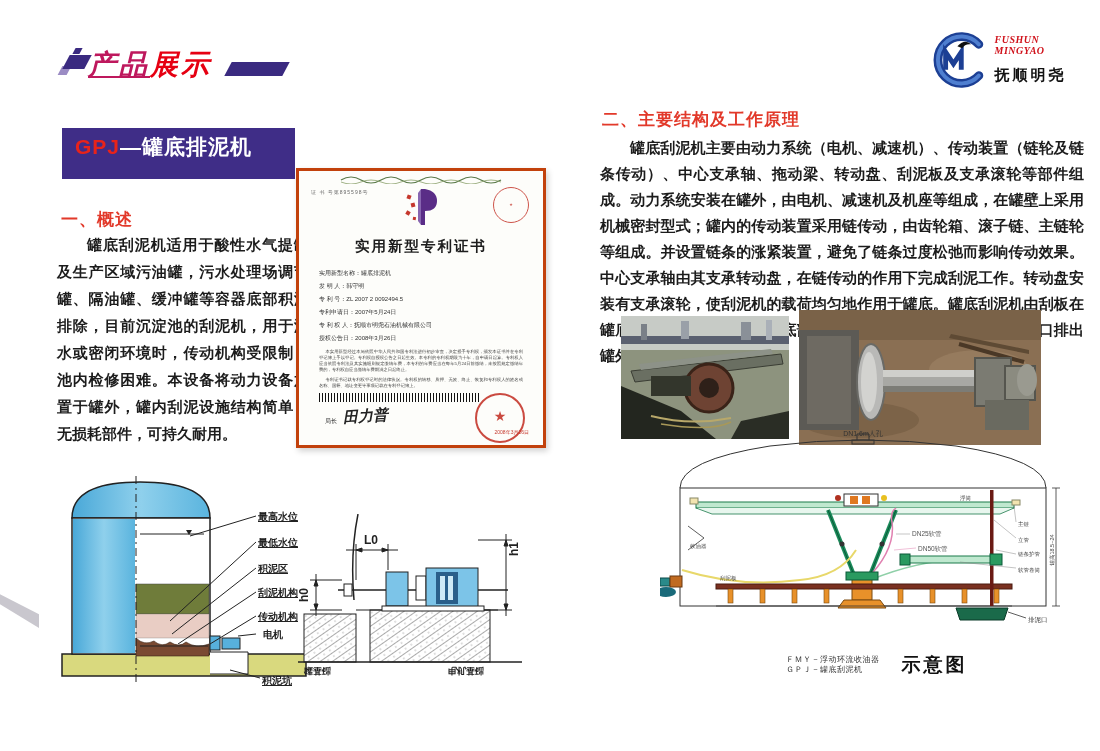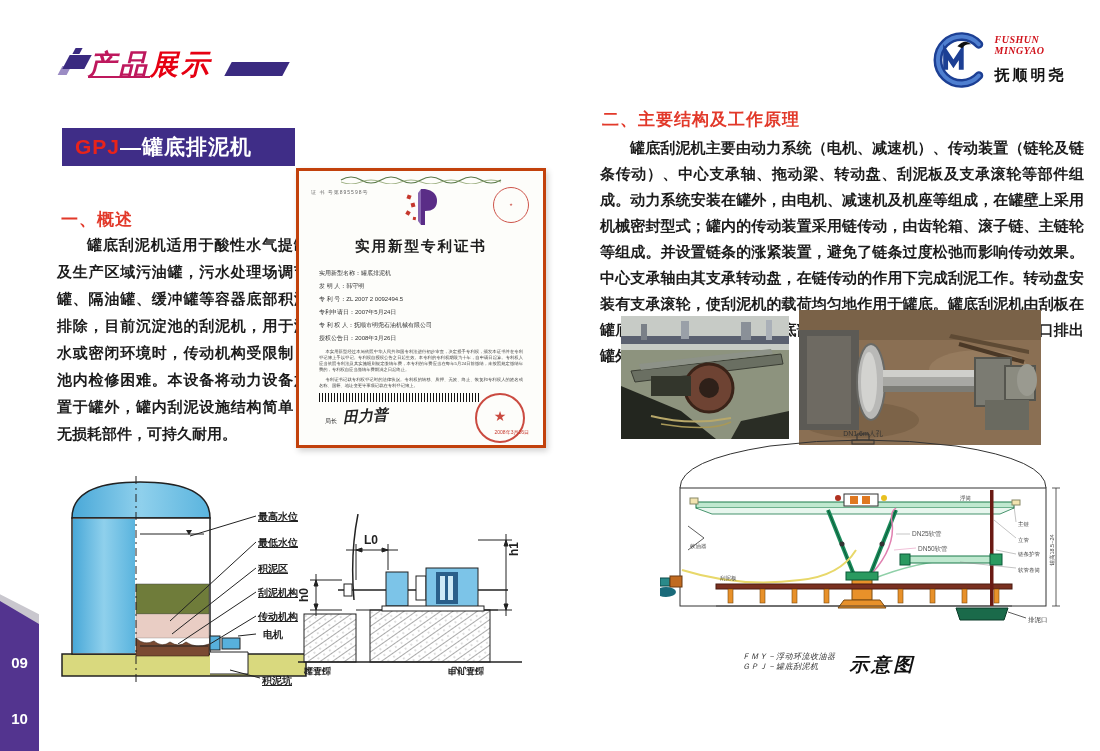--- a/index.html
+++ b/index.html
@@ -18,21 +18,21 @@
   .hdr-mark2{position:absolute;left:60px;top:66px;width:9px;height:9px;background:#9b8cc4;transform:skewX(-28deg);}
   .hdr-mark3{position:absolute;left:74px;top:48px;width:7px;height:6px;background:#3a2a80;transform:skewX(-28deg);}
 
   .company{position:absolute;left:930px;top:28px;width:160px;height:62px;display:flex;align-items:center;}
   .company .txt{margin-left:4px;}
   .company .en{color:#d0121b;font-size:10px;font-weight:bold;font-style:italic;
                font-family:"Liberation Serif","DejaVu Serif",serif;letter-spacing:.5px;}
   .company .cn{color:#111;font-size:15px;font-weight:bold;letter-spacing:3px;margin-top:10px;}
 
   
-  .banner{position:absolute;left:62px;top:128px;width:233px;height:38px;background:#3f2d87;
+  .banner{position:absolute;left:62px;top:128px;width:233px;height:51px;background:#3f2d87;
           color:#fff;font-size:21px;font-weight:bold;line-height:38px;padding-left:13px;
           box-sizing:border-box;letter-spacing:1px;}
   .banner .gpj{color:#e8231a;}
   .sec-head{position:absolute;font-size:17px;font-weight:bold;color:#e2392a;letter-spacing:1px;}
   .body-text{position:absolute;color:#1c1c1c;font-weight:bold;text-align:justify;text-indent:2em;}
   .p1{left:57px;top:231px;width:252px;font-size:15px;line-height:27px;}
   .p2{left:600px;top:135px;width:484px;font-size:15px;line-height:26px;}
 
   
   .cert{position:absolute;left:296px;top:168px;width:244px;height:274px;background:#fdfdfa;
@@ -55,23 +55,23 @@
         border-radius:50%;opacity:.9;}
   .cert .seal-bottom .star{position:absolute;left:50%;top:45%;transform:translate(-50%,-50%);
         color:#c5372c;font-size:14px;}
   .cert .seal-date{position:absolute;right:14px;top:258px;font-size:5px;color:#c5372c;}
   .cert .topdeco{position:absolute;left:40px;top:4px;width:164px;height:9px;}
 
   
   .photo{position:absolute;overflow:hidden;}
 
   
-  .diag-cap{position:absolute;left:742px;top:652px;display:flex;align-items:flex-start;font-style:italic;}
+  .diag-cap{position:absolute;left:786px;top:652px;display:flex;align-items:center;}
   .diag-cap .small{font-size:8px;color:#333;line-height:10px;letter-spacing:.5px;}
-  .diag-cap .big{font-size:19px;font-weight:bold;color:#111;margin-left:14px;letter-spacing:3px;}
+  .diag-cap .big{font-size:19px;font-weight:bold;color:#111;margin-left:22px;letter-spacing:3px;}
 
   
   .ribbon-gray{position:absolute;left:0;top:592px;width:39px;height:36px;background:#c9c7ce;
         clip-path:polygon(0 6%,100% 62%,100% 100%,0 34%);}
   .ribbon{position:absolute;left:0;top:598px;width:39px;height:153px;background:#53348f;
         clip-path:polygon(0 2%,100% 17%,100% 100%,0 100%);color:#fff;font-weight:bold;font-size:15px;}
   .ribbon .n1{position:absolute;left:0;width:100%;text-align:center;top:56px;}
   .ribbon .n2{position:absolute;left:0;width:100%;text-align:center;top:112px;}
 
   svg text{font-family:"Liberation Sans","DejaVu Sans",sans-serif;}
@@ -395,18 +395,14 @@
 
   <div class="diag-cap">
     <div class="small">
       <div>ＦＭＹ－浮动环流收油器</div>
       <div>ＧＰＪ－罐底刮泥机</div>
     </div>
     <div class="big">示意图</div>
   </div>
 
   <div class="ribbon-gray"></div>
-  <div class="ribbon">
-    <div class="n1">09</div>
-    <div class="n2">10</div>
-  </div>
 
 </div>
 
 </body></html>

